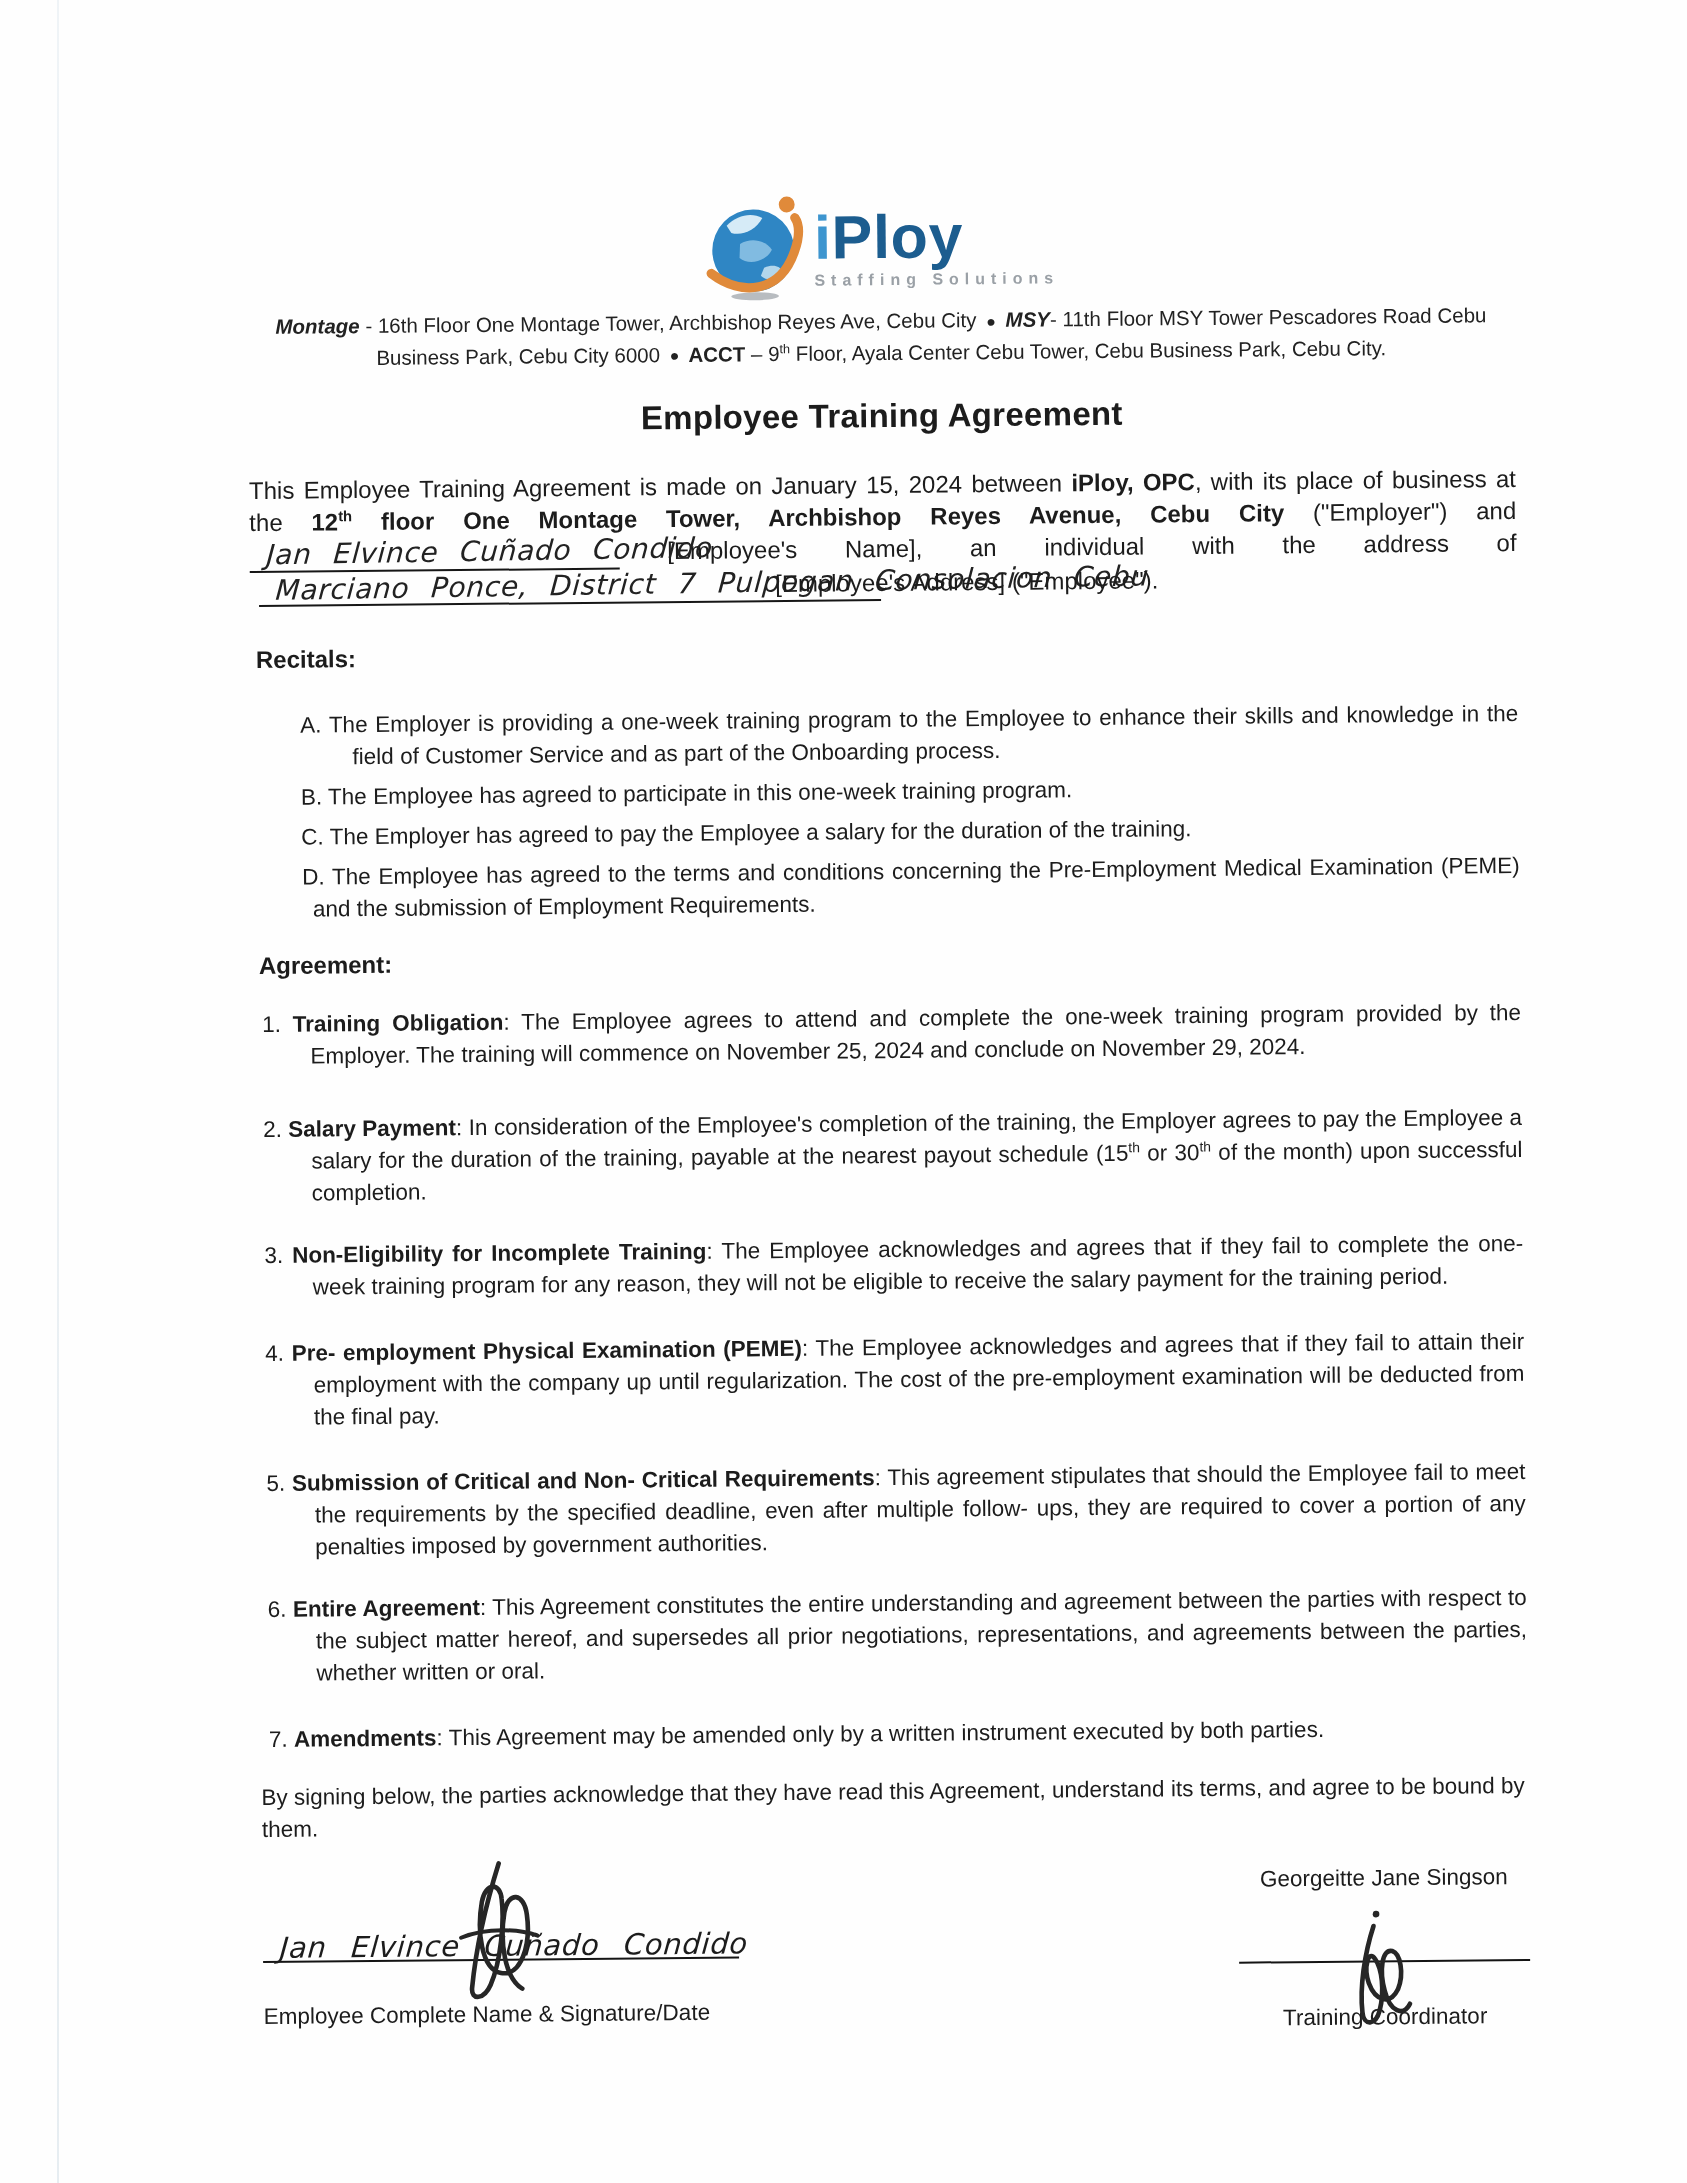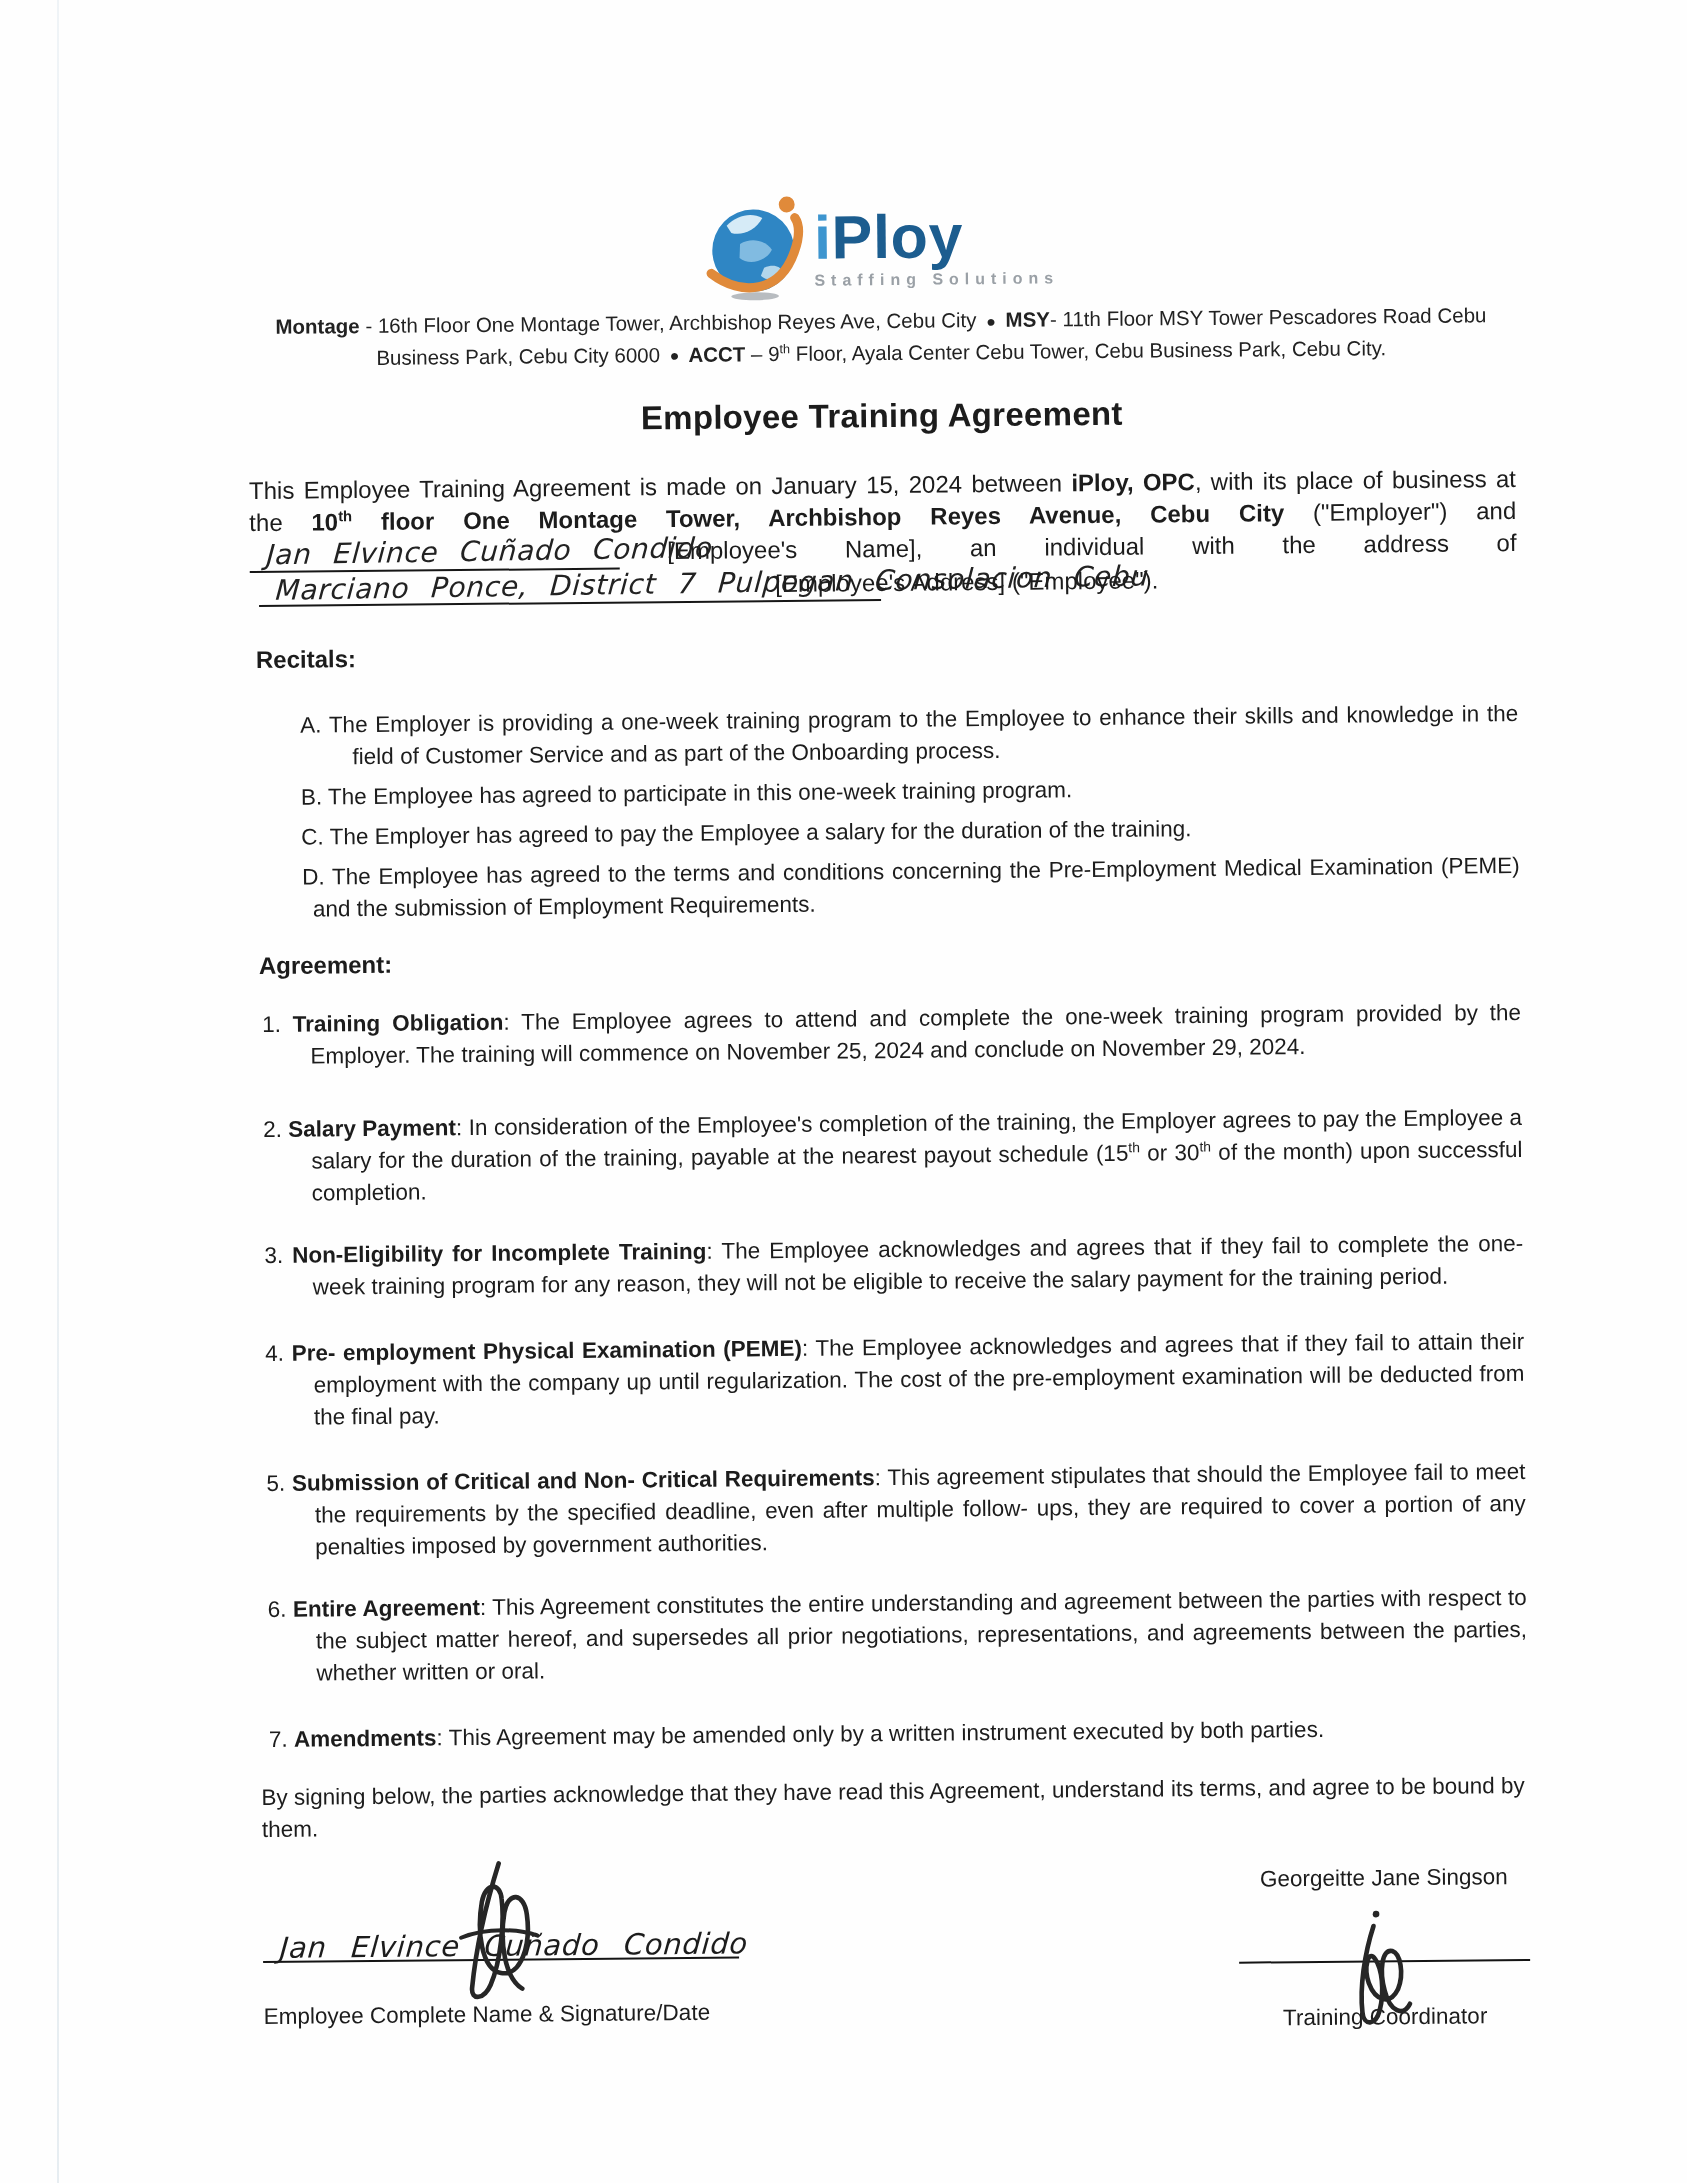--- a/index.html
+++ b/index.html
@@ -23,21 +23,21 @@
   
   .logo{display:flex;justify-content:center;align-items:center;gap:6.6px;margin:0 0 5.3px 0;}
   .globe{width:106px;height:106px;}
   .logo-text{display:flex;flex-direction:column;align-items:flex-start;}
   .brand{font-size:61px;font-weight:bold;line-height:61px;letter-spacing:0.7px;}
   .brand-i{color:#3d95cf;}
   .brand-rest{color:#1c5d8f;}
   .tagline{font-size:16px;color:#9aa0a6;letter-spacing:6px;margin-top:2.6px;font-weight:bold;}
   
   .address{margin:4px 0 0 0;text-align:center;font-size:20.5px;line-height:30px;color:#222;}
-  .bi{font-weight:bold;}
+  .bi{font-weight:bold;font-style:italic;}
   .b{font-weight:bold;}
   sup{font-size:0.62em;vertical-align:super;line-height:0;}
   .bullet{font-size:16px;vertical-align:middle;padding:0 4px;}
   
   .title{margin:28px 0 0 0;text-align:center;font-size:33px;line-height:38px;font-weight:bold;letter-spacing:0.3px;}
   
   .p1{margin-top:34px;font-size:24px;line-height:32px;}
   .jline{text-align:justify;text-align-last:justify;}
   .lline{text-align:left;white-space:nowrap;}
   .blank{display:inline-block;border-bottom:2.6px solid #161616;vertical-align:baseline;}
@@ -114,21 +114,21 @@
         <div class="tagline">Staffing Solutions</div>
       </div>
     </div>
 
     <p class="address"><span class="bi">Montage</span><span> - 16th Floor One Montage Tower, Archbishop Reyes Ave, Cebu City </span><span class="bullet">●</span><span class="bi"> MSY</span><span>- 11th Floor MSY Tower Pescadores Road Cebu Business Park, Cebu City 6000 </span><span class="bullet">●</span><span class="b"> ACCT</span><span> – 9</span><sup>th</sup><span> Floor, Ayala Center Cebu Tower, Cebu Business Park, Cebu City.</span></p>
 
     <h1 class="title">Employee Training Agreement</h1>
 
     <div class="p1">
       <div class="jline"><span>This Employee Training Agreement is made on January 15, 2024 between </span><span class="b">iPloy, OPC</span><span>, with its place of business at</span></div>
-      <div class="jline"><span>the </span><span class="b">10</span><sup class="b">th</sup><span class="b"> floor One Montage Tower, Archbishop Reyes Avenue, Cebu City </span><span>("Employer") and</span></div>
+      <div class="jline"><span>the </span><span class="b">12</span><sup class="b">th</sup><span class="b"> floor One Montage Tower, Archbishop Reyes Avenue, Cebu City </span><span>("Employer") and</span></div>
       <div class="jline"><span class="blank blank1"><span class="hand">Jan Elvince Cuñado Condido</span></span> <span>[Employee's Name], an individual with the address of</span></div>
       <div class="lline"><span class="blank blank2"><span class="hand">Marciano Ponce, District 7 Pulpogan Consolacion Cebu</span></span><span class="overlap">[Employee's Address] ("Employee").</span></div>
     </div>
 
     <h2 class="sect">Recitals:</h2>
 
     <div class="recitals">
       <div class="ritem ra"><span class="rlabel">A.</span> <span>The Employer is providing a one-week training program to the Employee to enhance their skills and knowledge in the field of Customer Service and as part of the Onboarding process.</span></div>
       <div class="ritem rb"><span class="rlabel">B.</span> <span>The Employee has agreed to participate in this one-week training program.</span></div>
       <div class="ritem rc"><span class="rlabel">C.</span> <span>The Employer has agreed to pay the Employee a salary for the duration of the training.</span></div>

